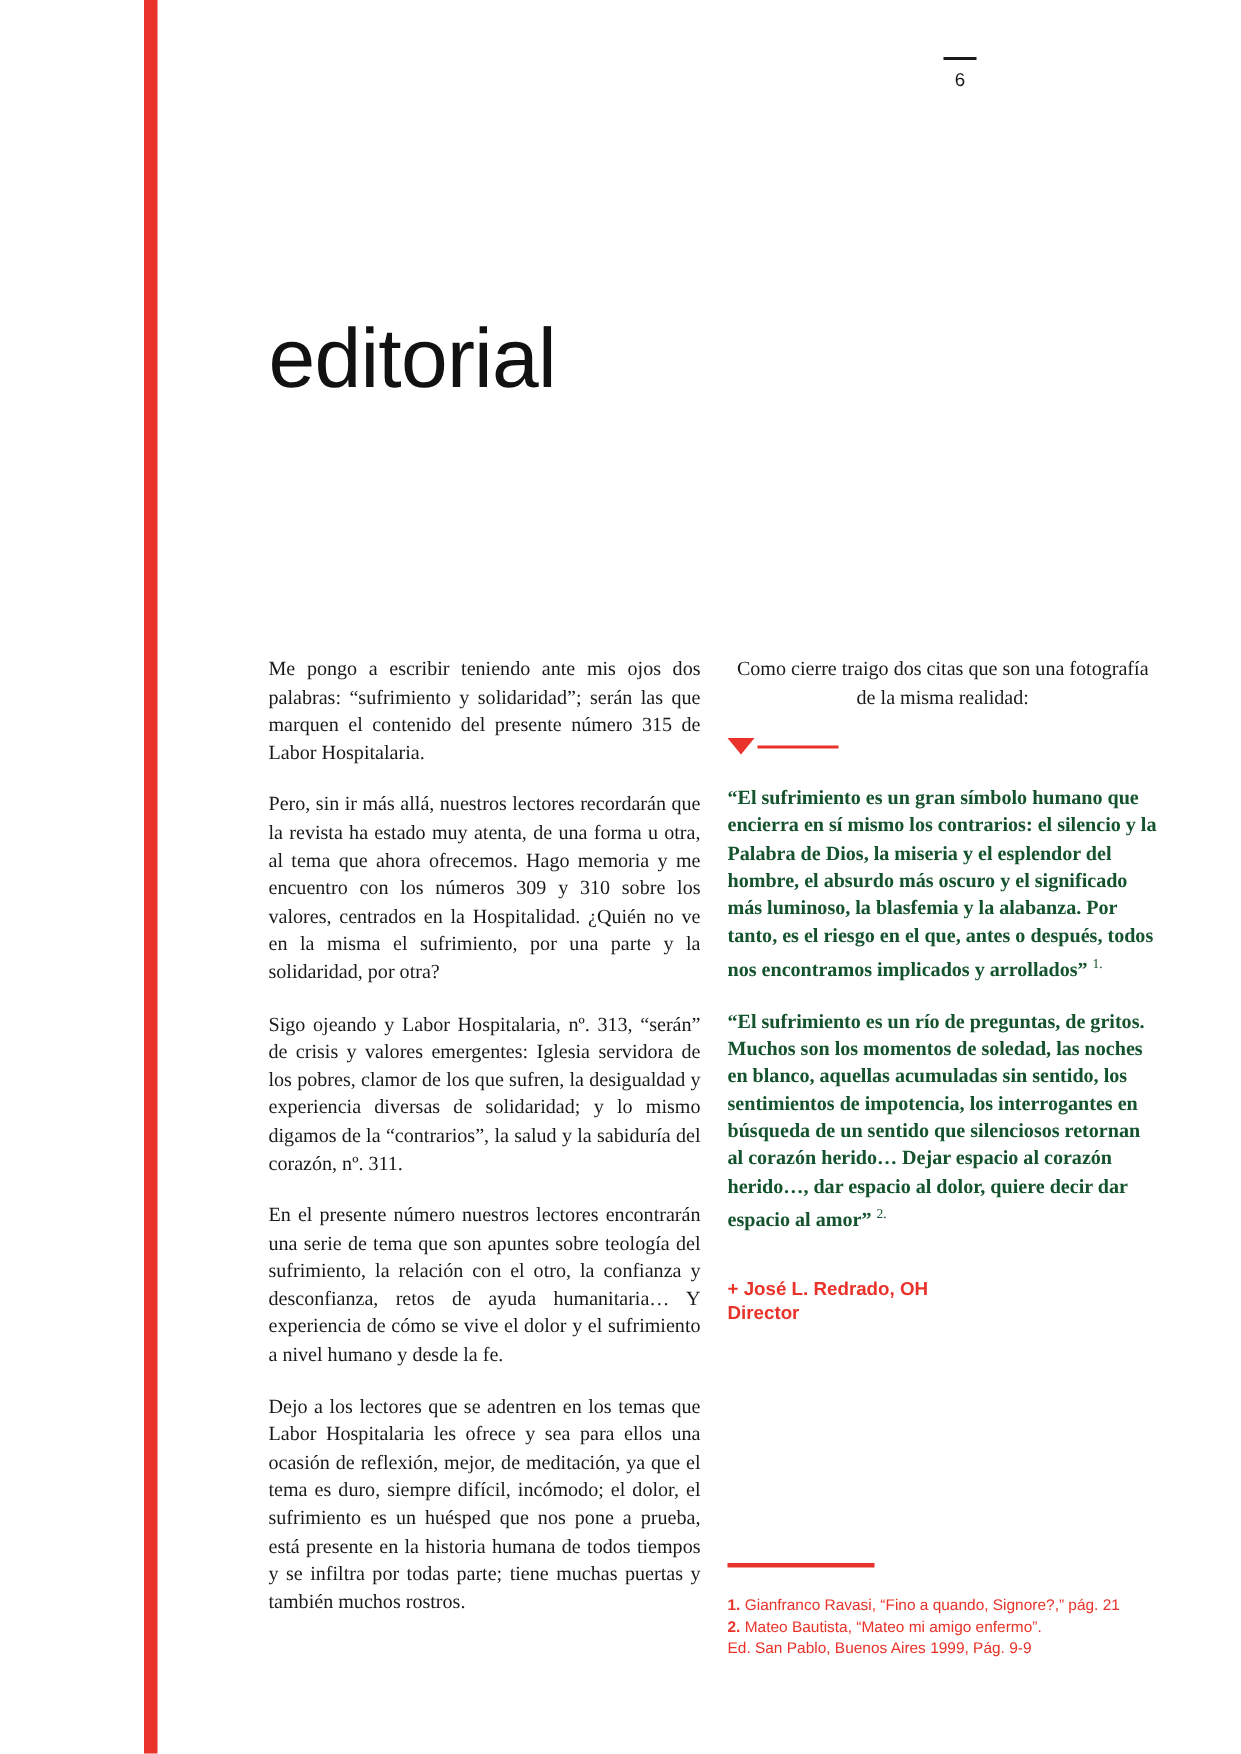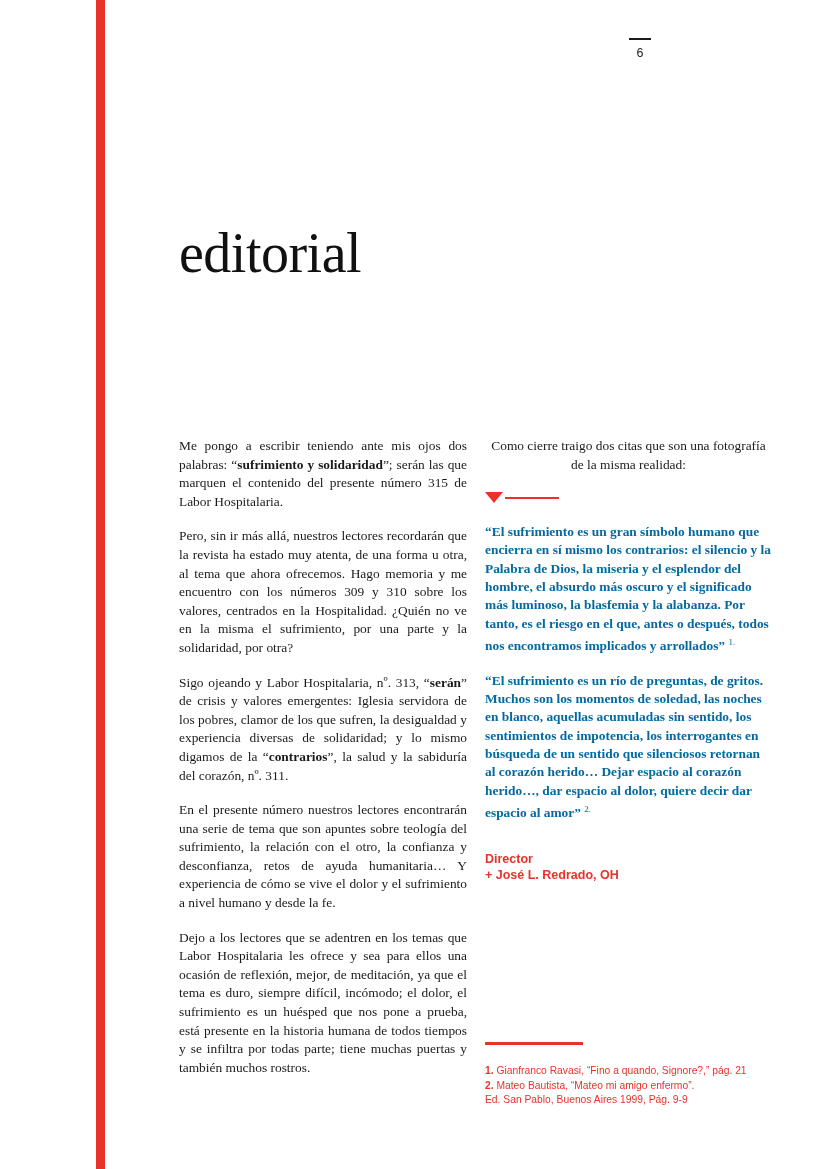--- a/index.html
+++ b/index.html
@@ -41,22 +41,22 @@
   }
   .page-number {
     font-family: "Liberation Sans", sans-serif;
     font-size: 12.5px;
     color: #1a1a1a;
     letter-spacing: 0.2px;
   }
   .title {
     position: absolute;
     left: 179px;
-    top: 225px;
-    font-family: Liberation Serif, serif;
+    top: 211px;
+    font-family: Liberation Sans, sans-serif;
     font-size: 56px;
     color: #111111;
     letter-spacing: -0.5px;
     line-height: 1;
   }
 
   .col-left {
     position: absolute;
     left: 179px;
     top: 437px;
@@ -72,21 +72,21 @@
   .body-p {
     font-family: "Liberation Serif", serif;
     font-size: 13.4px;
     line-height: 18.6px;
     color: #1a1a1a;
     text-align: justify;
     margin: 0 0 16px 0;
     hyphens: auto;
   }
   .body-p b {
-    font-weight: bold;
+    font-weight: normal;
   }
 
   .intro-p {
     font-family: "Liberation Serif", serif;
     font-size: 13.4px;
     line-height: 18.6px;
     color: #1a1a1a;
     text-align: center;
     margin: 0 0 18px 0;
   }
@@ -107,21 +107,21 @@
     height: 2px;
     background: #e8322a;
     width: 54px;
     margin-left: 2px;
   }
 
   .quote {
     font-family: "Liberation Serif", serif;
     font-size: 13.4px;
     line-height: 18.3px;
-    color: #0369a1;
+    color: #14532d;
     font-weight: bold;
     margin: 0 0 16px 0;
     text-align: left;
   }
   .quote sup {
     font-size: 9px;
     font-weight: normal;
     vertical-align: super;
   }
 
@@ -186,22 +186,22 @@
 
     <div class="quote-mark-row">
       <div class="triangle"></div>
       <div class="quote-rule"></div>
     </div>
 
     <p class="quote" id="q0"><span>“El sufrimiento es un gran símbolo humano que encierra en sí mismo los contrarios: el silencio y la Palabra de Dios, la miseria y el esplendor del hombre, el absurdo más oscuro y el significado más luminoso, la blasfemia y la alabanza. Por tanto, es el riesgo en el que, antes o después, todos nos encontramos implicados y arrollados” </span><sup>1.</sup></p>
     <p class="quote" id="q1"><span>“El sufrimiento es un río de preguntas, de gritos. Muchos son los momentos de soledad, las noches en blanco, aquellas acumuladas sin sentido, los sentimientos de impotencia, los interrogantes en búsqueda de un sentido que silenciosos retornan al corazón herido… Dejar espacio al corazón herido…, dar espacio al dolor, quiere decir dar espacio al amor” </span><sup>2.</sup></p>
 
     <div class="signature">
+      <div>+ José L. Redrado, OH</div>
       <div>Director</div>
-      <div>+ José L. Redrado, OH</div>
     </div>
   </div>
 
   <div class="footnote-rule"></div>
   <div class="footnotes" id="footnotes">
       <div class="fn-line"><span class="fn-num">1. </span><span>Gianfranco Ravasi, “Fino a quando, Signore?,” pág. 21</span></div>
       <div class="fn-line"><span class="fn-num">2. </span><span>Mateo Bautista, “Mateo mi amigo enfermo”.</span></div>
       <div class="fn-line"><span>Ed. San Pablo, Buenos Aires 1999, Pág. 9-9</span></div>
     </div>
 

